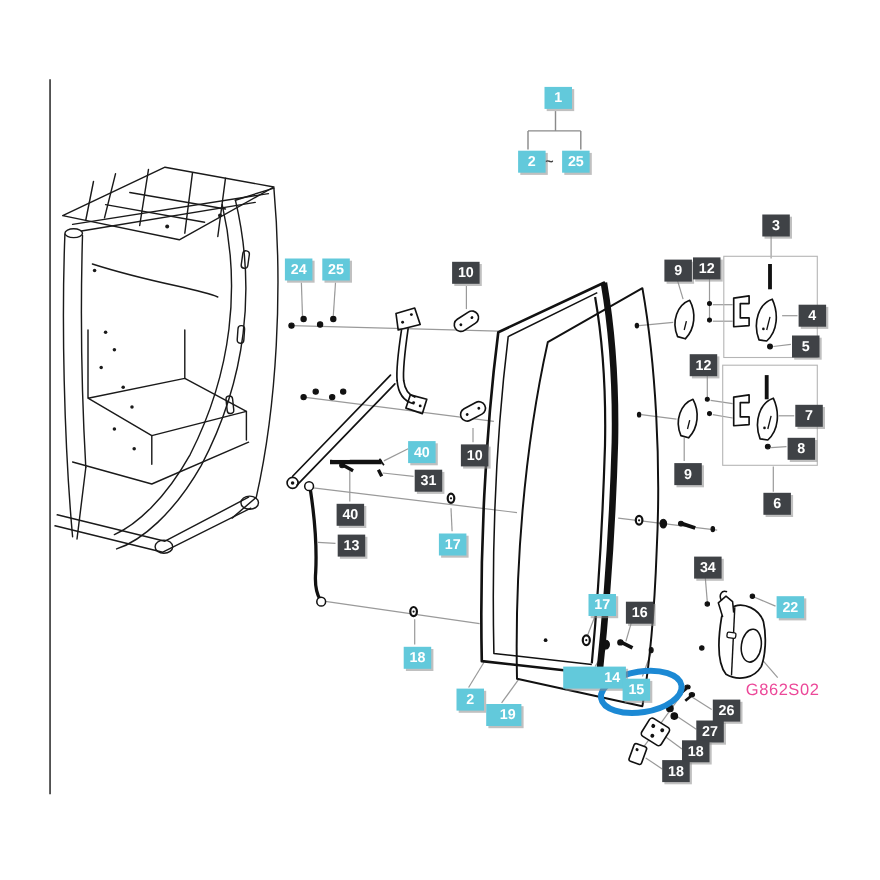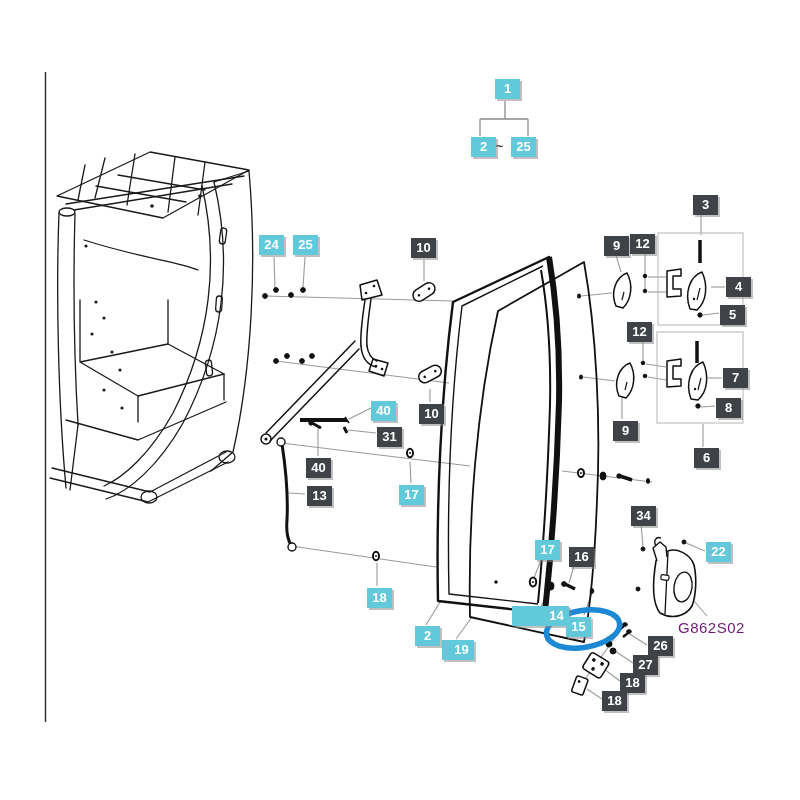--- a/index.html
+++ b/index.html
@@ -5,21 +5,21 @@
   html,body{margin:0;padding:0;background:#fff;}
   #page{position:relative;width:800px;height:800px;background:#fff;overflow:hidden;
         font-family:"Liberation Sans",sans-serif;}
   #linework{position:absolute;left:0;top:0;}
   .plabel{position:absolute;min-width:15px;padding:2px 5px;height:16px;
           font:bold 13px/16px "Liberation Sans",sans-serif;color:#fff;text-align:center;
           box-shadow:2px 2px 0 rgba(140,140,140,.55);}
   .plabel.cyan{background:#62c9db;}
   .plabel.dark{background:#3f4246;}
   .plabel.plain{background:transparent;color:#444;box-shadow:none;padding:0;}
-  #part-code{position:absolute;font:15px "Liberation Sans",sans-serif;color:#701a75;
+  #part-code{position:absolute;font:15px "Liberation Sans",sans-serif;color:#ec4899;
              letter-spacing:.5px;}
 </style>
 </head>
 <body>
 
 <div id="page">
 
   <svg id="linework" width="800" height="800" viewBox="0 0 800 800">
 
     <g>

